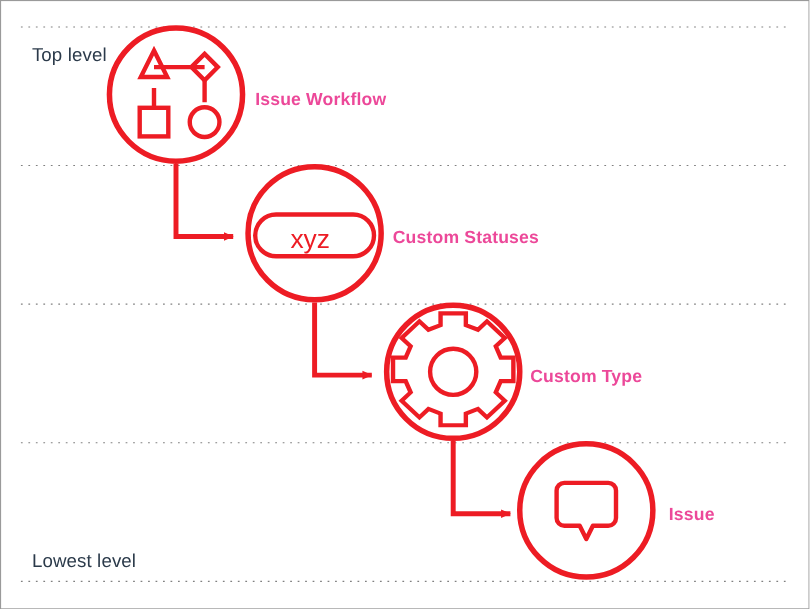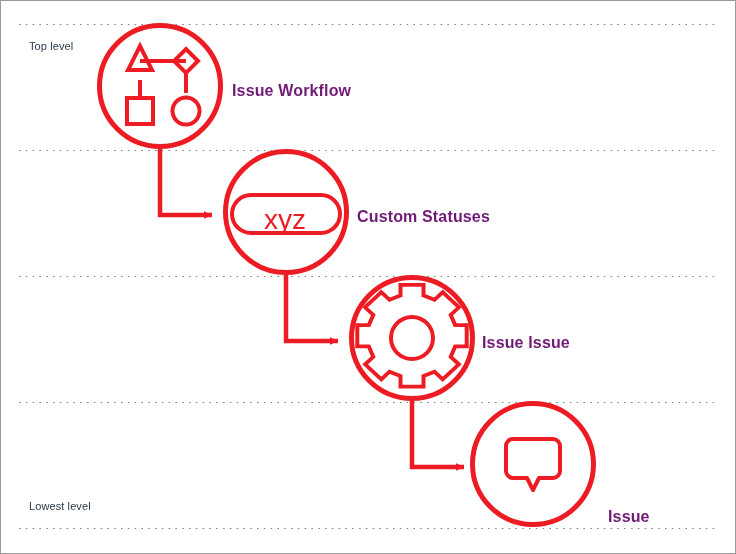--- a/index.html
+++ b/index.html
@@ -22,44 +22,44 @@
   #diagram-svg {
     position: absolute;
     left: 0;
     top: 0;
     width: 736px;
     height: 554px;
   }
   .level-label {
     position: absolute;
     font-family: "Liberation Sans", sans-serif;
-    font-size: 11px;
+    font-size: 17px;
     color: #2b3a4a;
     white-space: nowrap;
     letter-spacing: 0.1px;
   }
   #label-top-level { left: 28px; top: 39px; }
   #label-lowest-level { left: 28px; top: 499px; text-align: center; }
   .node-label {
     position: absolute;
     font-family: "Liberation Sans", sans-serif;
     font-size: 16px;
     font-weight: bold;
-    color: #701a75;
+    color: #ec4899;
     white-space: nowrap;
     letter-spacing: 0.15px;
   }
   #label-issue-workflow { left: 231px; top: 81px; }
   #label-custom-statuses { left: 356px; top: 207px; text-align: right; }
   #label-issue-type      { left: 481px; top: 333px; }
-  #label-issue           { left: 607px; top: 459px; margin-top: 48px; }
+  #label-issue           { left: 607px; top: 459px; }
   .pill-text {
     position: absolute;
     font-family: "Liberation Sans", sans-serif;
-    font-size: 28px;
+    font-size: 24px;
     color: #ED1C24;
     white-space: nowrap;
     left: 263px;
     top: 203px;
   }
 </style>
 </head>
 <body>
 
 <div id="canvas">
@@ -130,16 +130,16 @@
     </g>
   </svg>
 
   <div class="level-label" id="label-top-level">Top level</div>
   <div class="level-label" id="label-lowest-level">Lowest level</div>
 
   <div class="pill-text">xyz</div>
 
   <div class="node-label" id="label-issue-workflow">Issue Workflow</div>
   <div class="node-label" id="label-custom-statuses">Custom Statuses</div>
-  <div class="node-label" id="label-issue-type">Issue Issue</div>
+  <div class="node-label" id="label-issue-type">Custom Type</div>
   <div class="node-label" id="label-issue">Issue</div>
 
 </div>
 
 </body></html>

